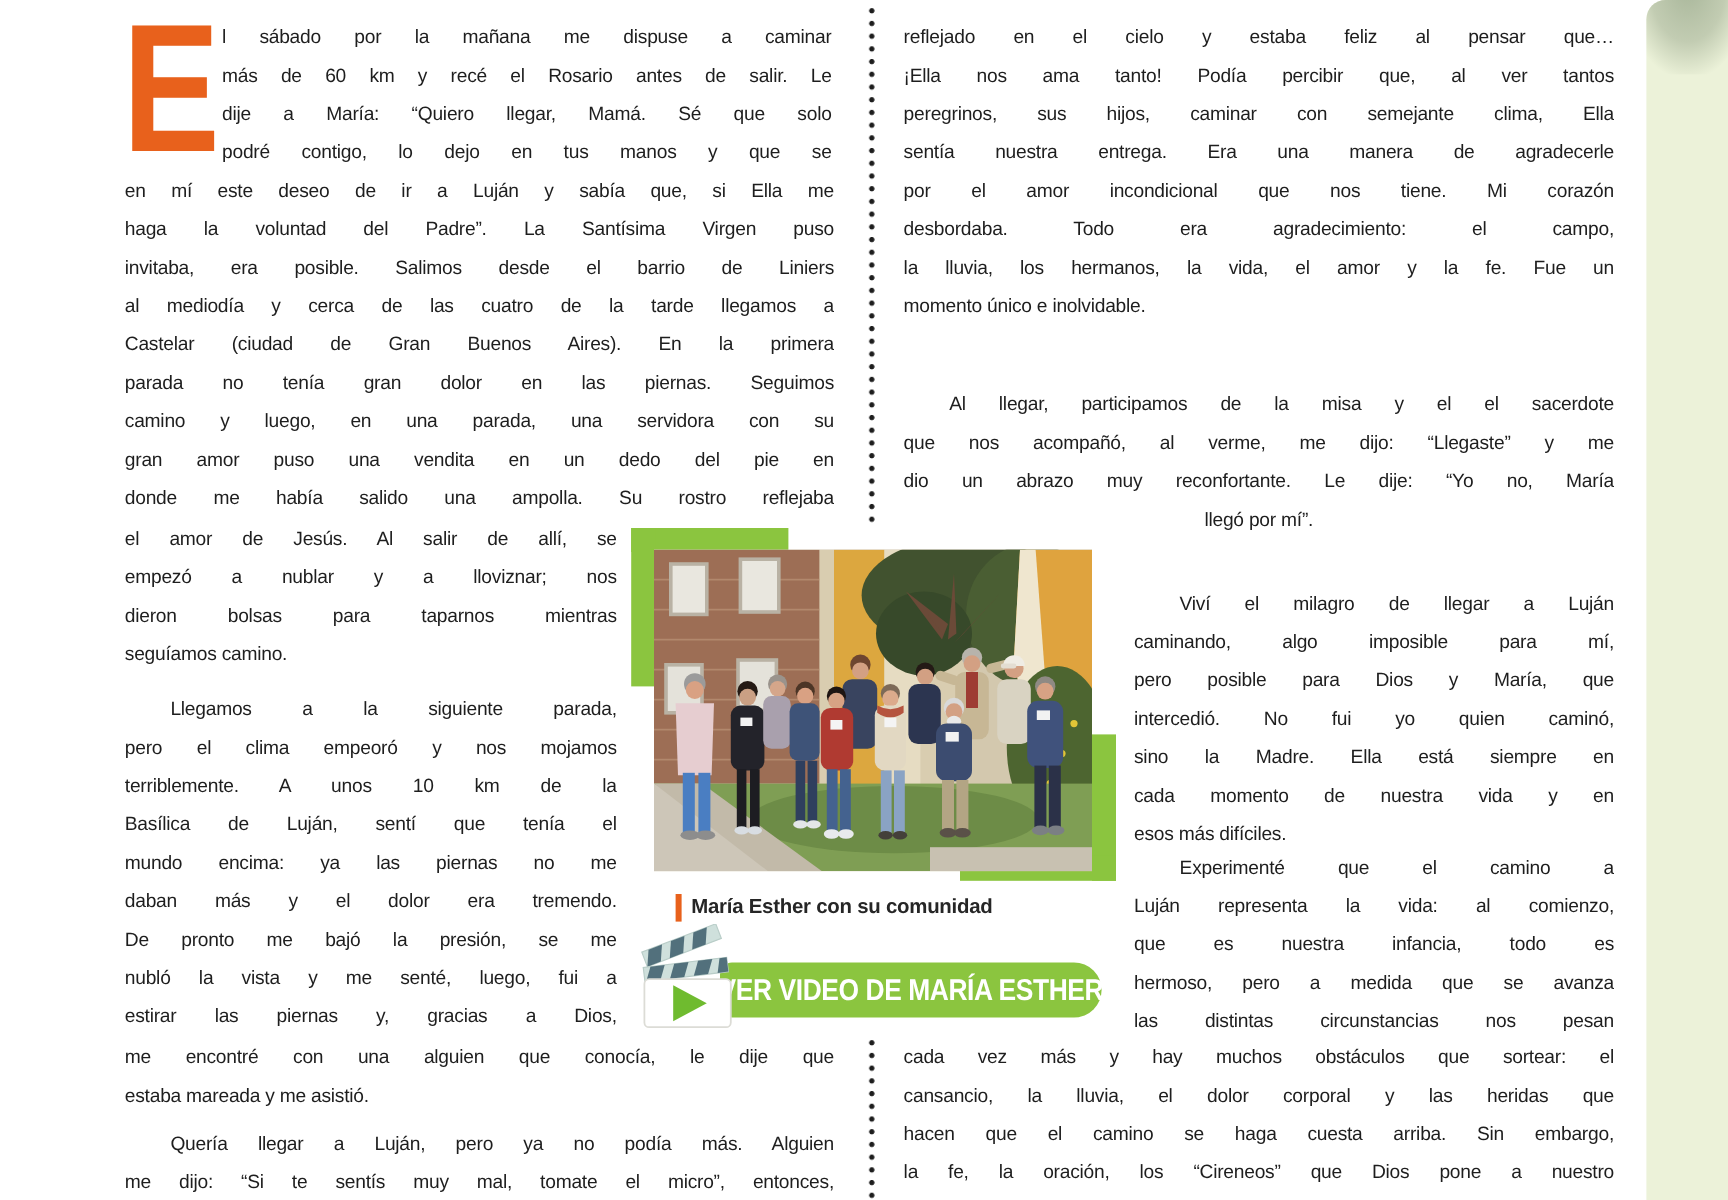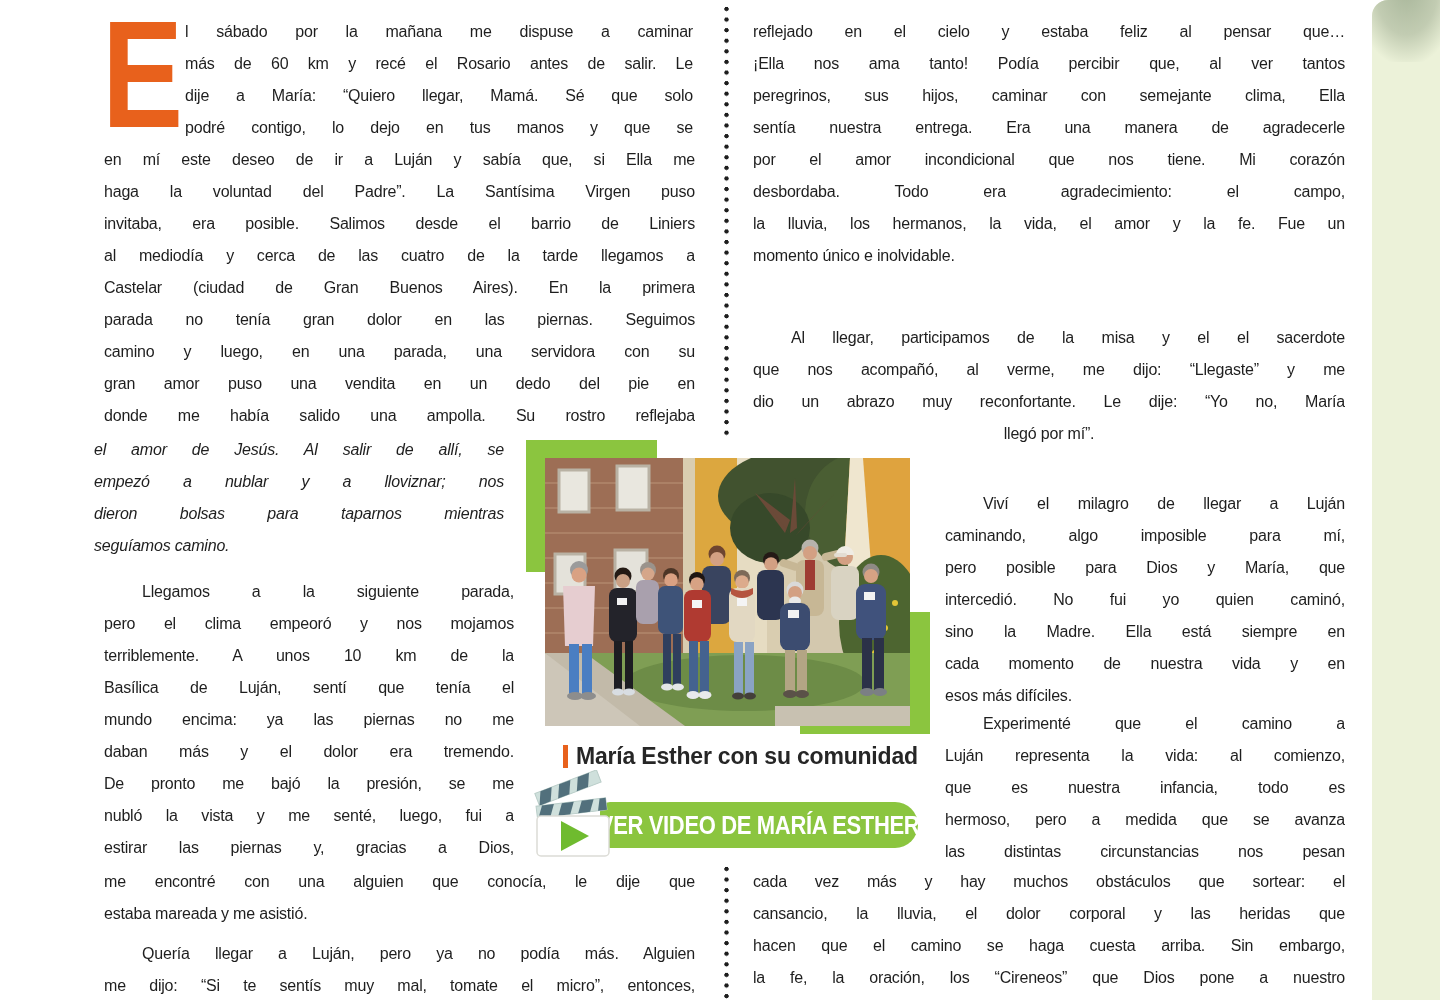--- a/index.html
+++ b/index.html
@@ -9,21 +9,21 @@
   
   .tblock{position:absolute;font-size:16px;line-height:32px;letter-spacing:-0.2px;color:#1e1e1e;}
   .jl{height:32px;overflow:hidden;text-align:justify;text-align-last:justify;white-space:normal;}
   .jl.last-left{text-align-last:left;}
   .jl.last-center{text-align-last:center;}
   .jl.last-justify{text-align-last:justify;}
   .jl.indent{text-indent:38px;}
 
   .b-l1a{left:185px;top:16px;width:508px;}
   .b-l1b{left:104px;top:144px;width:591px;}
-  .b-l1c{left:94px;top:434px;width:410px;font-style:italic;}
+  .b-l1c{left:104px;top:434px;width:410px;}
   .b-l2a{left:104px;top:576px;width:410px;}
   .b-l2b{left:104px;top:866px;width:591px;}
   .b-l3 {left:104px;top:938px;width:591px;}
 
   .b-r1 {left:753px;top:16px;width:592px;}
   .b-r2 {left:753px;top:322px;width:592px;}
   .b-r3 {left:945px;top:488px;width:400px;}
   .b-r4a{left:945px;top:708px;width:400px;}
   .b-r4b{left:753px;top:866px;width:592px;}
 
@@ -49,21 +49,21 @@
   .gframe{position:absolute;background:#8BC53F;}
   .gf-tl-h{left:526px;top:440px;width:131px;height:20px;}
   .gf-tl-v{left:526px;top:440px;width:20px;height:132px;}
   .gf-br-v{left:910px;top:612px;width:20px;height:122px;}
   .gf-br-h{left:800px;top:713px;width:130px;height:21px;}
   .photo{position:absolute;left:545px;top:458px;width:365px;height:268px;overflow:hidden;background:#cfc7b6;}
 
   
   .caption{position:absolute;left:563px;top:742px;height:28px;display:flex;align-items:center;}
   .caption-bar{width:5px;height:23px;background:#E8611C;margin-right:8px;}
-  .caption-text{font-size:23px;font-weight:700;color:#262626;letter-spacing:-0.2px;}
+  .caption-text{font-size:17px;font-weight:700;color:#262626;letter-spacing:-0.2px;}
 
   
   .video-banner{position:absolute;left:600px;top:802px;width:318px;height:46px;background:#8BC53F;
                 border-radius:10px 23px 23px 10px;display:flex;align-items:center;justify-content:center;
                 cursor:pointer;}
   .video-banner span{color:#ffffff;font-weight:700;font-size:25px;letter-spacing:-0.4px;
                      transform:scaleX(0.88);white-space:nowrap;}
   .clapper{position:absolute;left:531px;top:770px;width:88px;height:88px;}
 
 </style>

